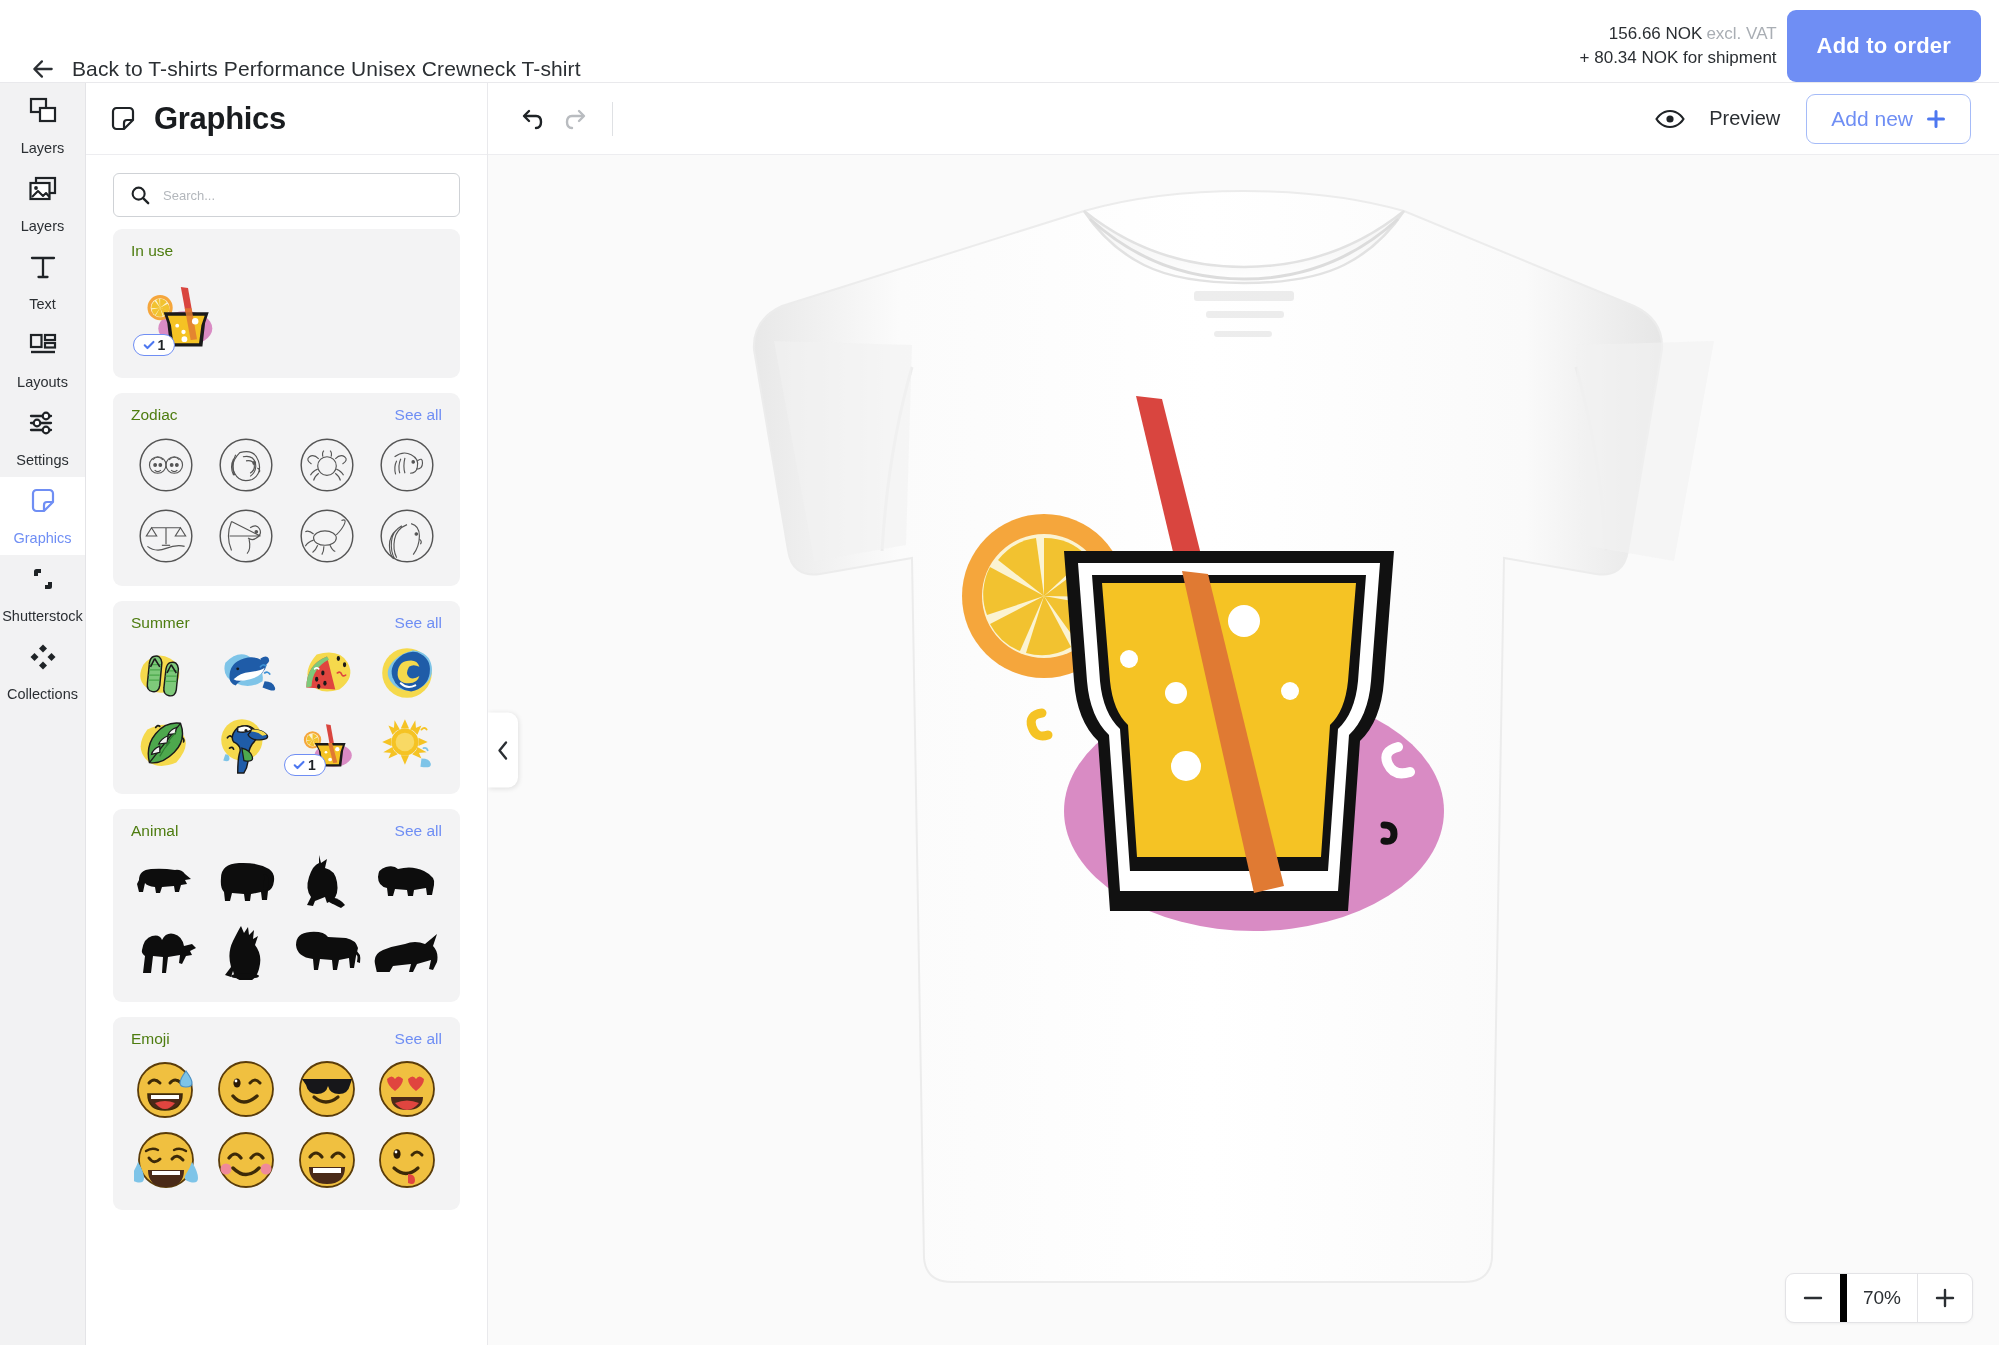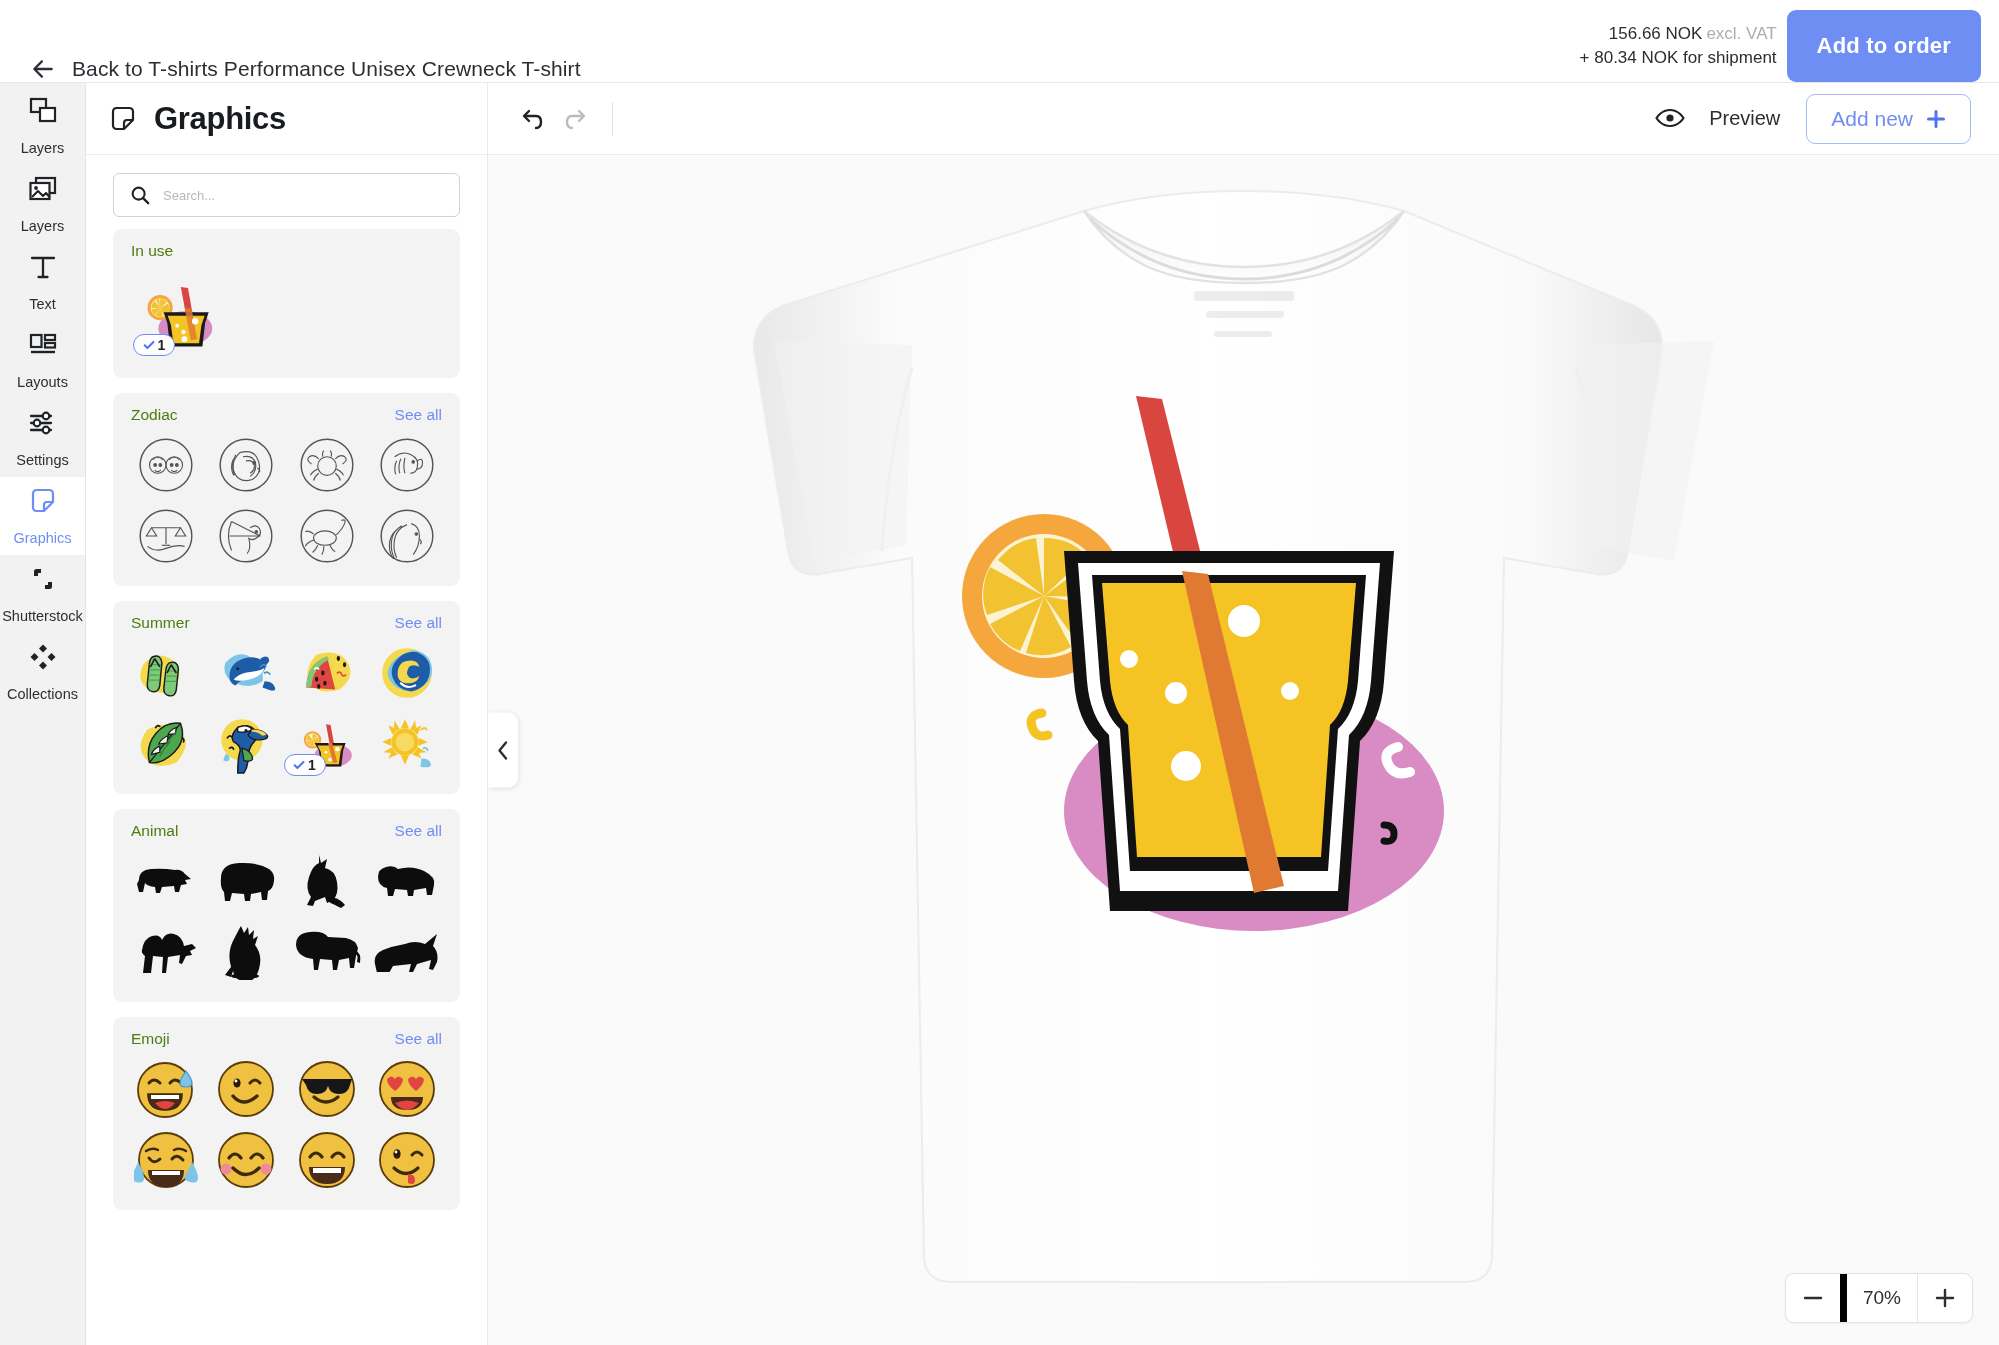--- a/index.html
+++ b/index.html
@@ -113,21 +113,21 @@
   
   .canvas-area { flex: 1; display: flex; flex-direction: column; min-width: 0; position: relative; background: #fafafa; }
   .canvas-toolbar {
     height: 72px; min-height: 72px; background: #fff;
     border-bottom: 1px solid #ededf0;
     display: flex; align-items: center; padding: 0 28px 0 22px;
   }
   .tool-btn { width: 44px; height: 44px; display: flex; align-items: center; justify-content: center; cursor: pointer; }
   .tool-sep { width: 1px; height: 34px; background: #dfe1e4; margin: 0 18px 0 14px; }
   .toolbar-right { margin-left: auto; display: flex; align-items: center; gap: 26px; }
-  .preview-btn { display: flex; align-items: flex-start; gap: 24px; cursor: pointer; }
+  .preview-btn { display: flex; align-items: center; gap: 24px; cursor: pointer; }
   .preview-label { font-size: 20px; color: #2b2f33; }
   .addnew-btn {
     border: 1.6px solid #a5bbf8; color: #6f8ef4; background: #fff;
     border-radius: 9px; height: 50px; padding: 0 24px;
     display: flex; align-items: center; gap: 13px;
     font-size: 21px; cursor: pointer; font-family: "Liberation Sans", sans-serif;
   }
 
   .stage { flex: 1; position: relative; overflow: hidden; background: #fafafa; }
 

